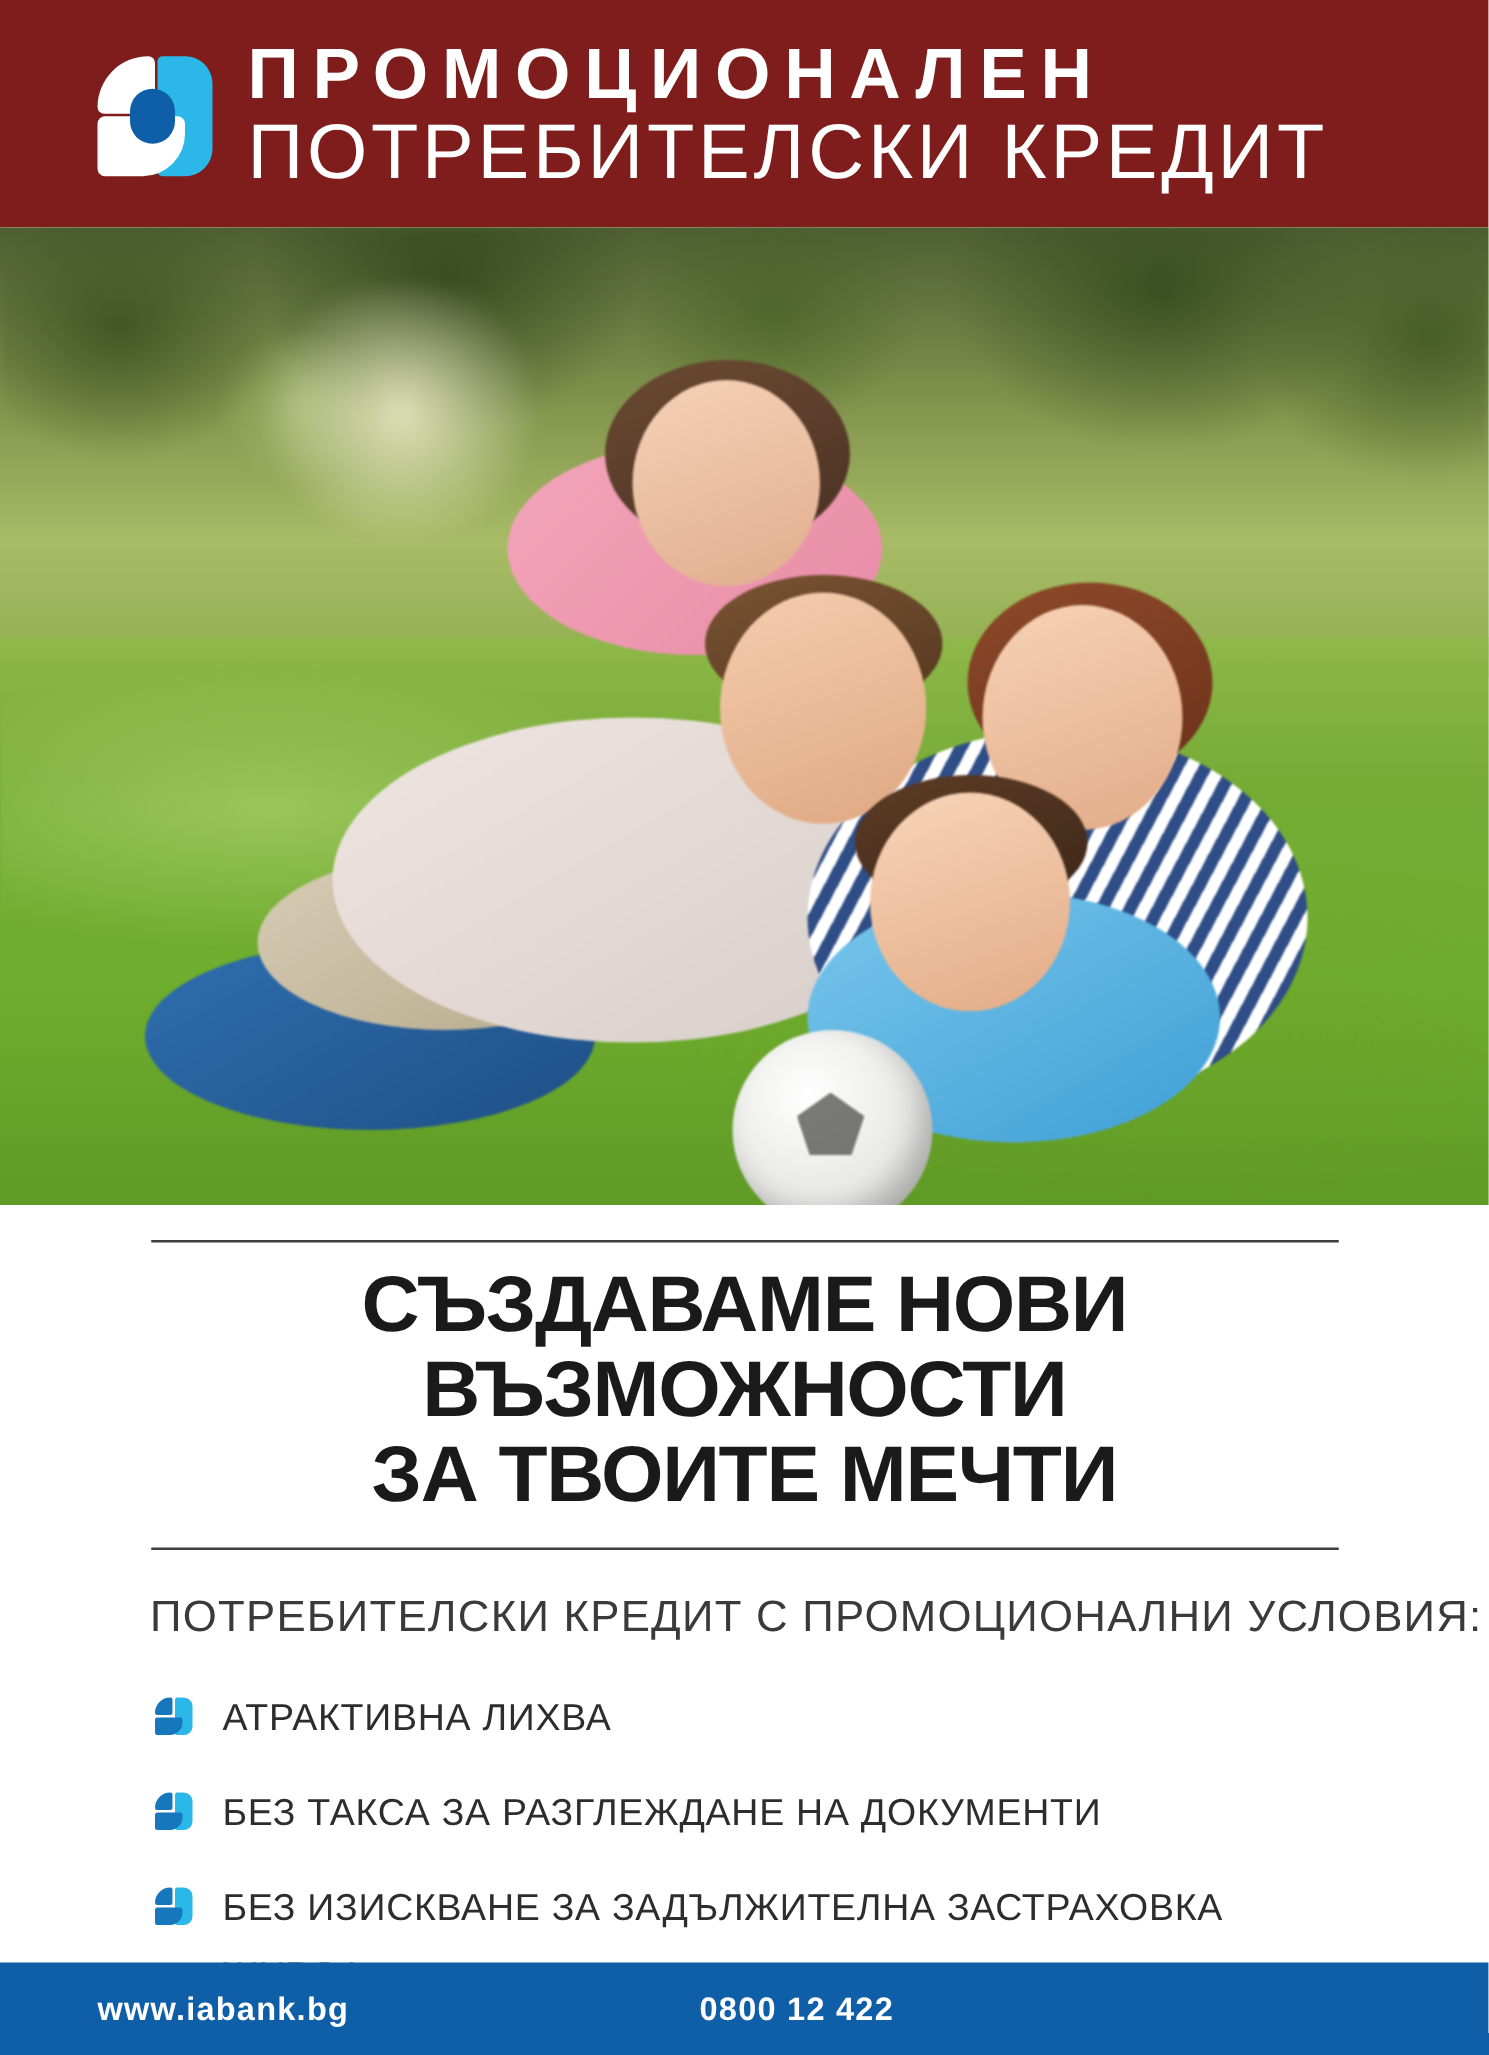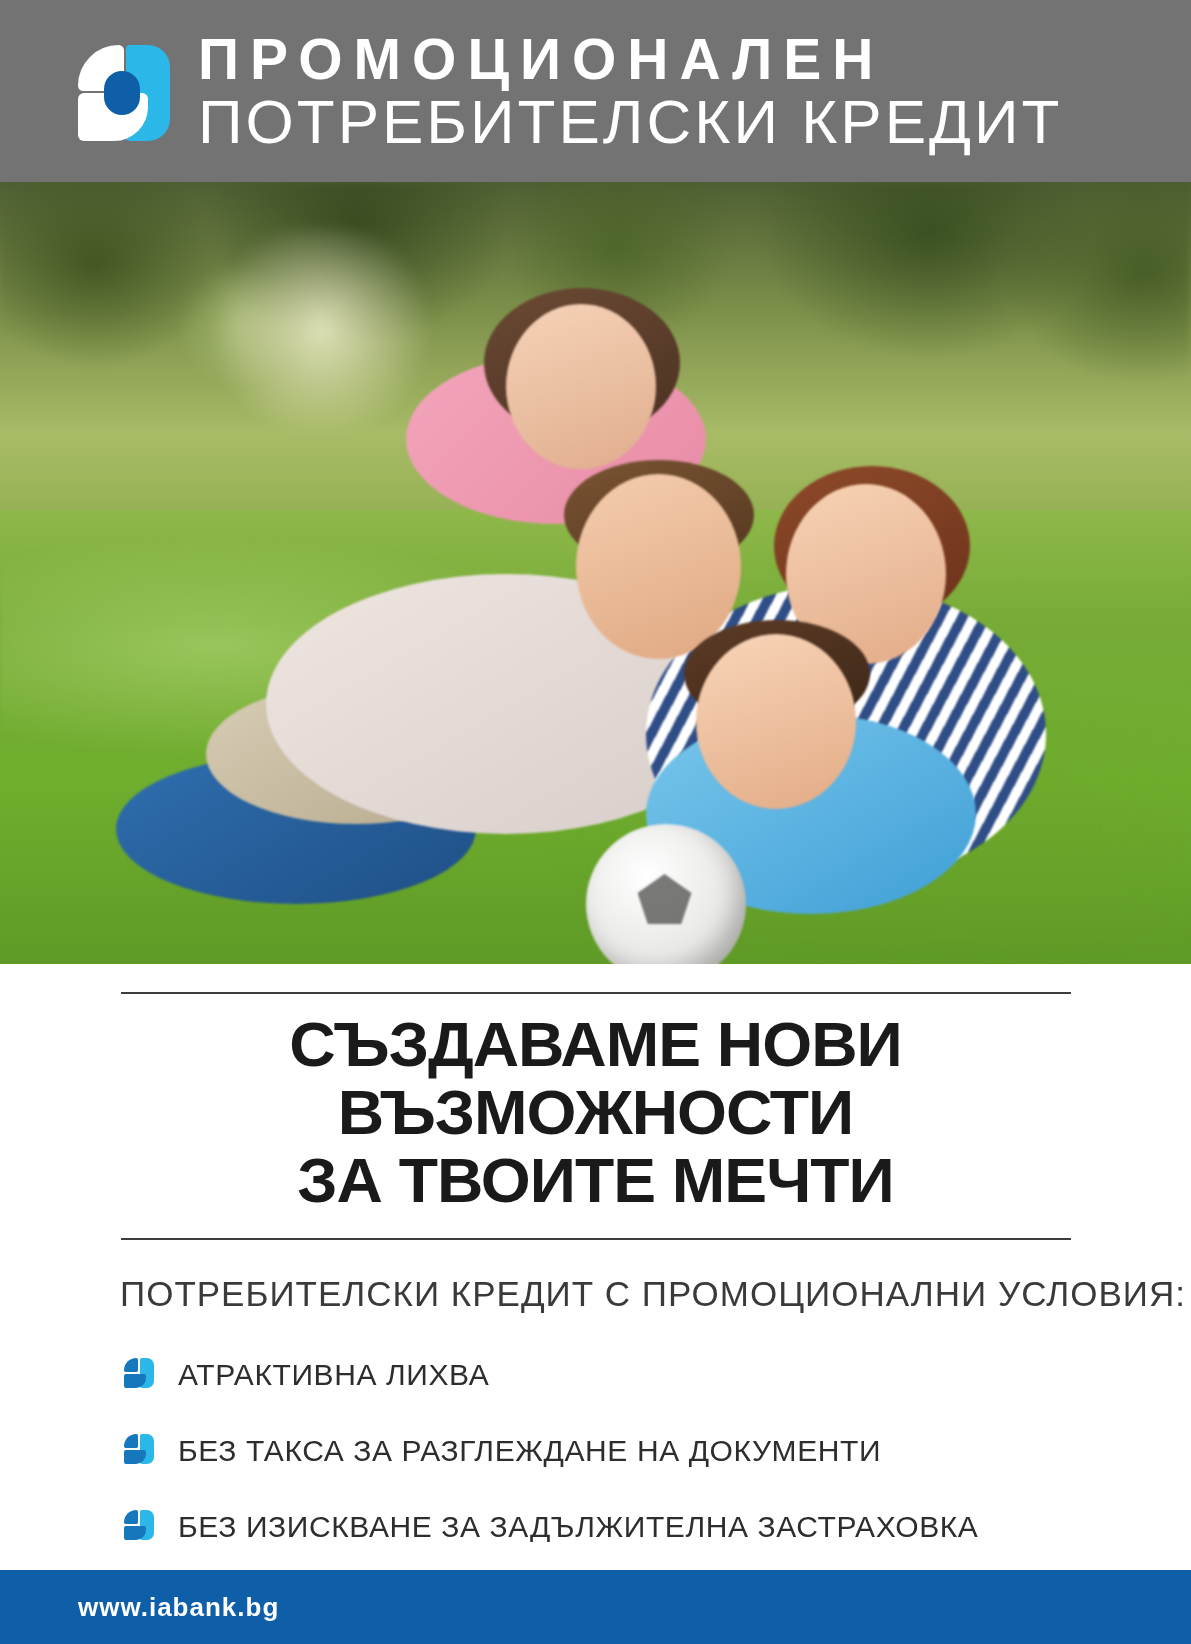--- a/index.html
+++ b/index.html
@@ -18,21 +18,21 @@
     background: #ffffff;
     overflow: hidden;
   }
 
   
   .header {
     position: absolute;
     top: 0; left: 0;
     width: 1191px;
     height: 182px;
-    background: #737373;
+    background: #7f1d1d;
     display: flex;
     align-items: center;
     padding-left: 78px;
   }
 
   .logo-mark {
     position: relative;
     width: 92px;
     height: 96px;
     flex: 0 0 auto;
@@ -385,15 +385,16 @@
             <span class="bi-c"></span>
         </span>
         <span class="benefit-text">БЕЗ ИЗИСКВАНЕ ЗА ЗАДЪЛЖИТЕЛНА ЗАСТРАХОВКА ЖИВОТ</span>
       </li>
     </ul>
   </div>
 
   <div class="footer-gap"></div>
   <div class="footer">
     <div class="f-left">www.iabank.bg</div>
+    <div class="f-right">0800 12 422</div>
   </div>
 
 </div>
 
 </body></html>

